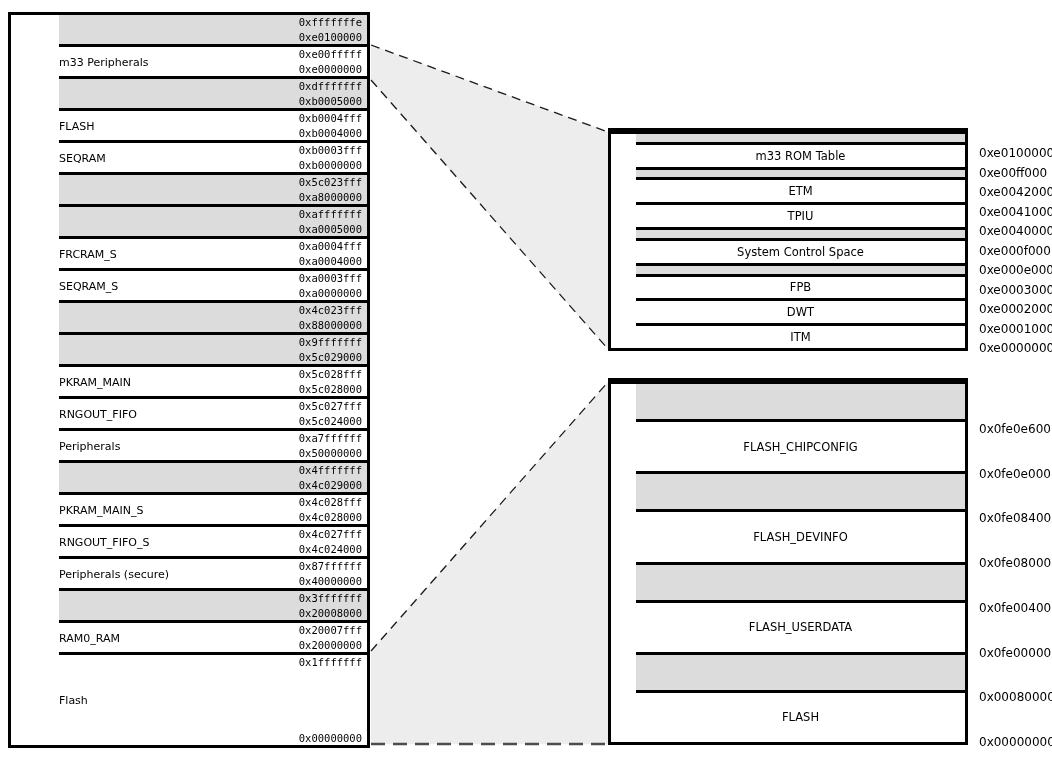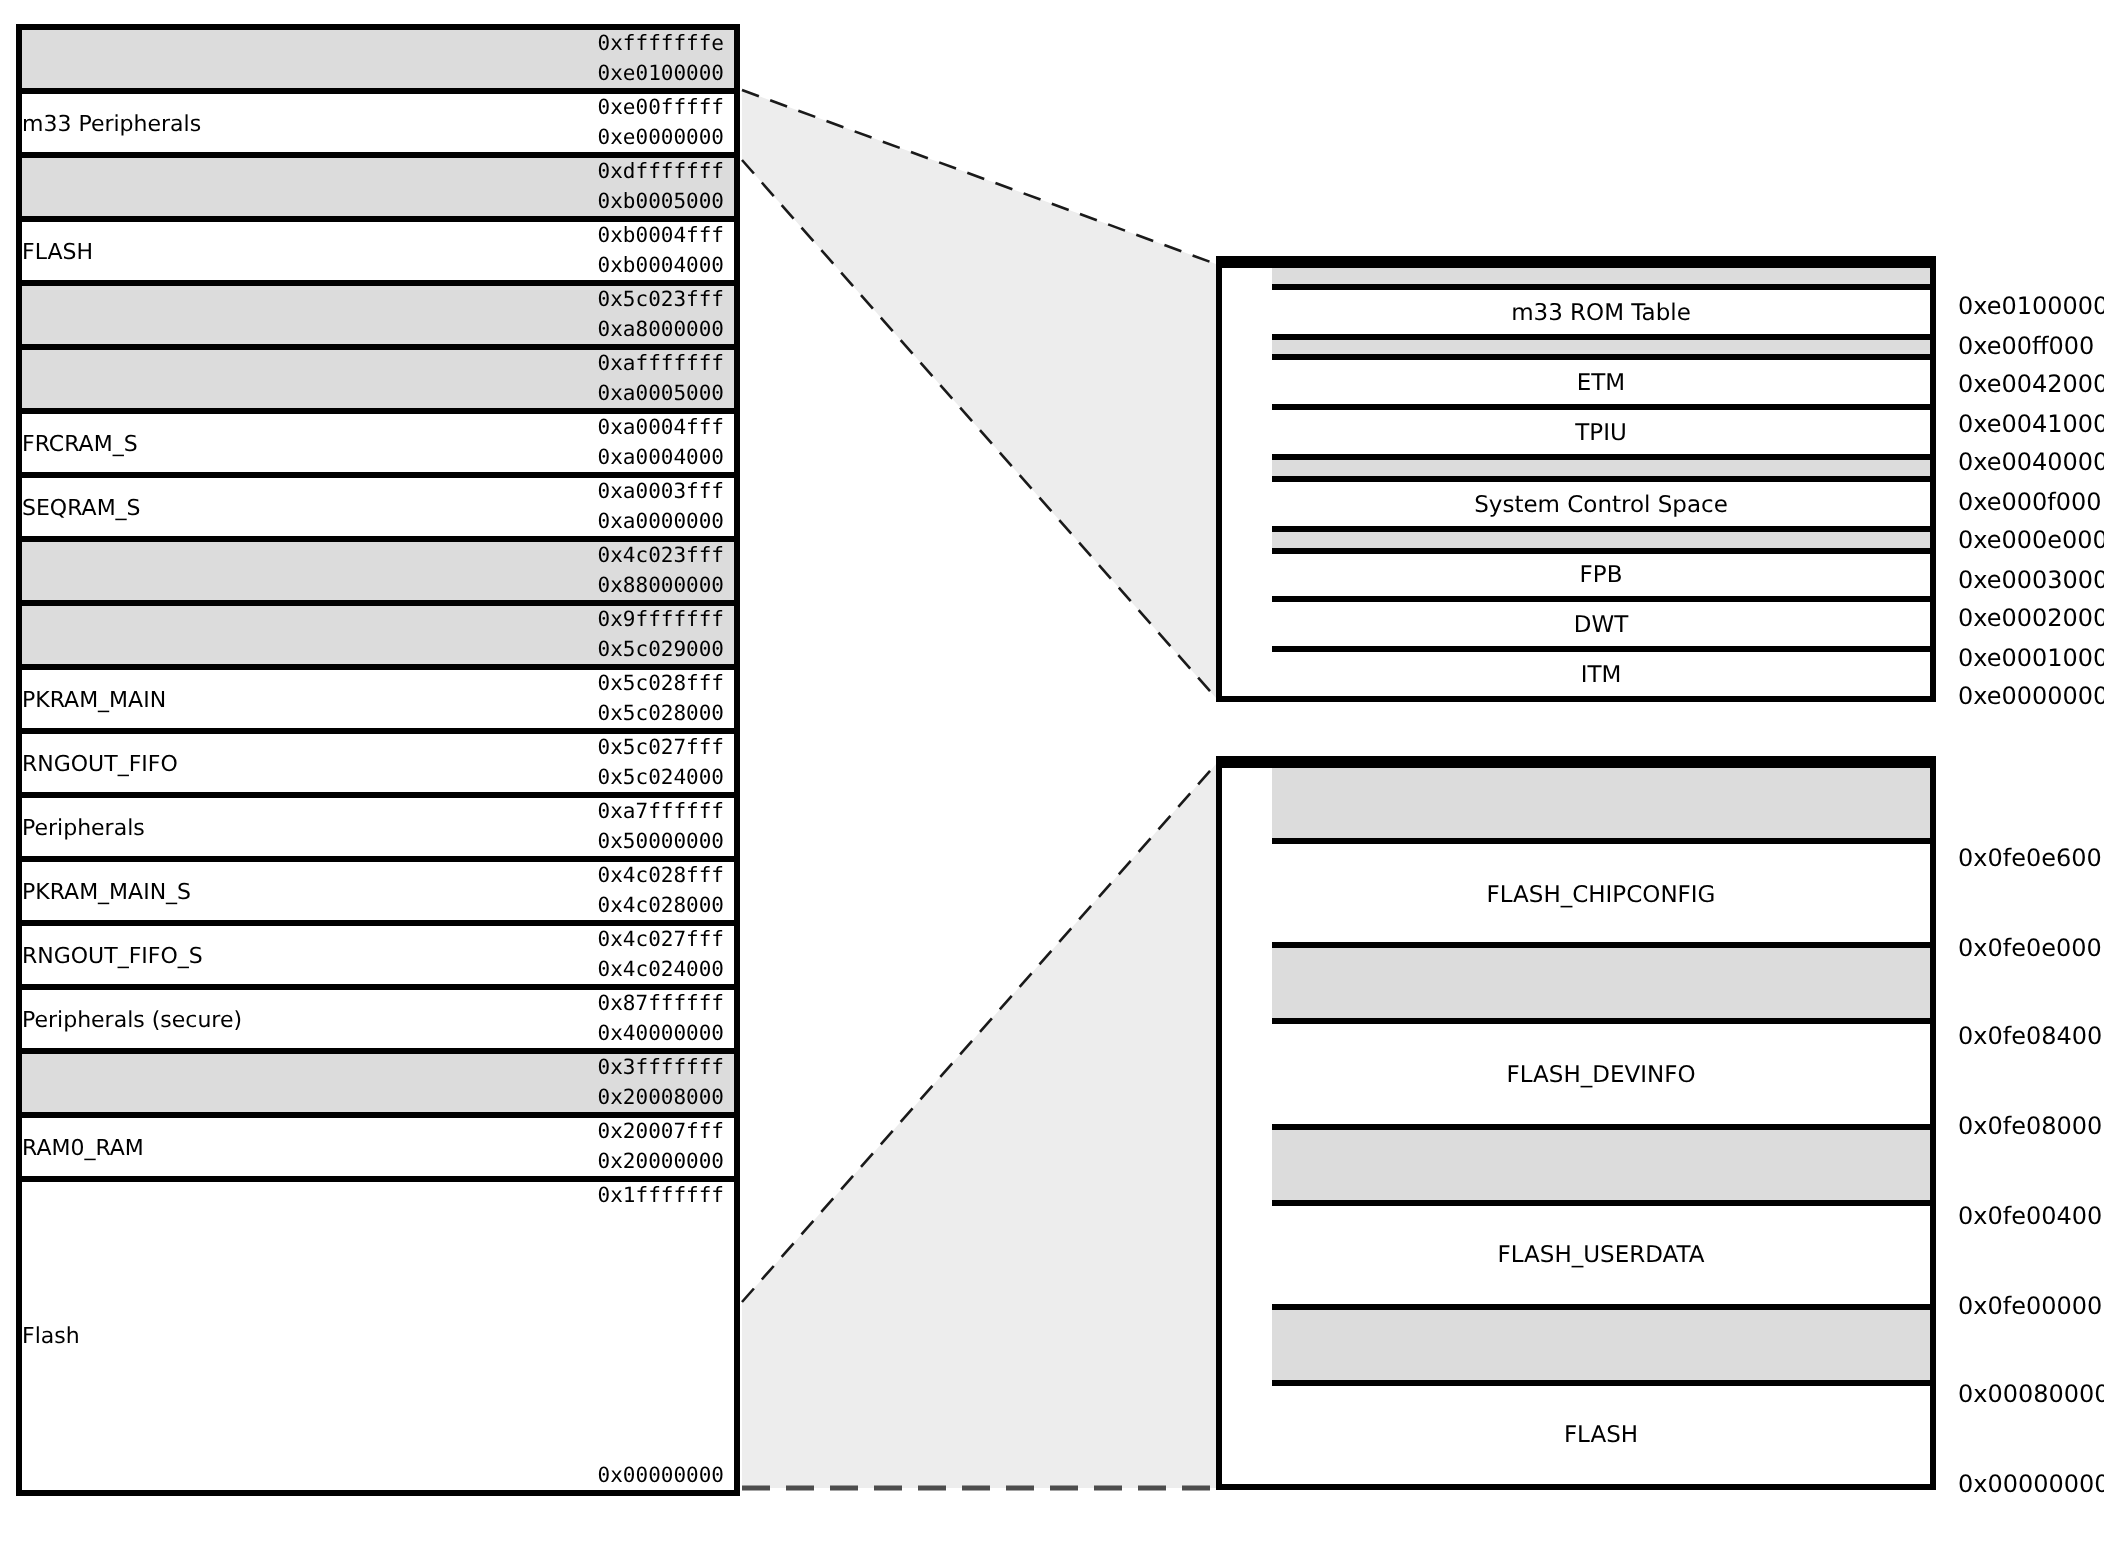--- a/index.html
+++ b/index.html
@@ -18,21 +18,21 @@
   }
   .membox {
     position: absolute;
     box-sizing: border-box;
     border: 3px solid var(--border, #000);
     background: #ffffff;
     display: flex;
     flex-direction: column;
     z-index: 1;
   }
-  #main-map { left: 8px; top: 12px; width: 362px; height: 736px; }
+  #main-map { left: 8px; top: 12px; width: 362px; height: 736px; padding-left: 48px; }
   #peri-map { left: 608px; top: 128px; width: 360px; height: 223px; border-top-width: 6px; }
   #flash-map{ left: 608px; top: 378px; width: 360px; height: 367px; border-top-width: 6px; justify-content: flex-end; }
 
   .mrow {
     position: relative;
     box-sizing: border-box;
     flex: 0 0 32px;
     border-bottom: 3px solid var(--border, #000);
     background: #ffffff;
   }
@@ -113,20 +113,25 @@
       <div class="mrow gray">
         <span class="rlabel"></span>
         <span class="addr top">0xdfffffff</span>
         <span class="addr bot">0xb0005000</span>
       </div>
       <div class="mrow white">
         <span class="rlabel">FLASH</span>
         <span class="addr top">0xb0004fff</span>
         <span class="addr bot">0xb0004000</span>
       </div>
+      <div class="mrow white">
+        <span class="rlabel">SEQRAM</span>
+        <span class="addr top">0xb0003fff</span>
+        <span class="addr bot">0xb0000000</span>
+      </div>
       <div class="mrow gray">
         <span class="rlabel"></span>
         <span class="addr top">0x5c023fff</span>
         <span class="addr bot">0xa8000000</span>
       </div>
       <div class="mrow gray">
         <span class="rlabel"></span>
         <span class="addr top">0xafffffff</span>
         <span class="addr bot">0xa0005000</span>
       </div>
@@ -157,20 +162,25 @@
       </div>
       <div class="mrow white">
         <span class="rlabel">RNGOUT_FIFO</span>
         <span class="addr top">0x5c027fff</span>
         <span class="addr bot">0x5c024000</span>
       </div>
       <div class="mrow white">
         <span class="rlabel">Peripherals</span>
         <span class="addr top">0xa7ffffff</span>
         <span class="addr bot">0x50000000</span>
+      </div>
+      <div class="mrow gray">
+        <span class="rlabel"></span>
+        <span class="addr top">0x4fffffff</span>
+        <span class="addr bot">0x4c029000</span>
       </div>
       <div class="mrow white">
         <span class="rlabel">PKRAM_MAIN_S</span>
         <span class="addr top">0x4c028fff</span>
         <span class="addr bot">0x4c028000</span>
       </div>
       <div class="mrow white">
         <span class="rlabel">RNGOUT_FIFO_S</span>
         <span class="addr top">0x4c027fff</span>
         <span class="addr bot">0x4c024000</span>

